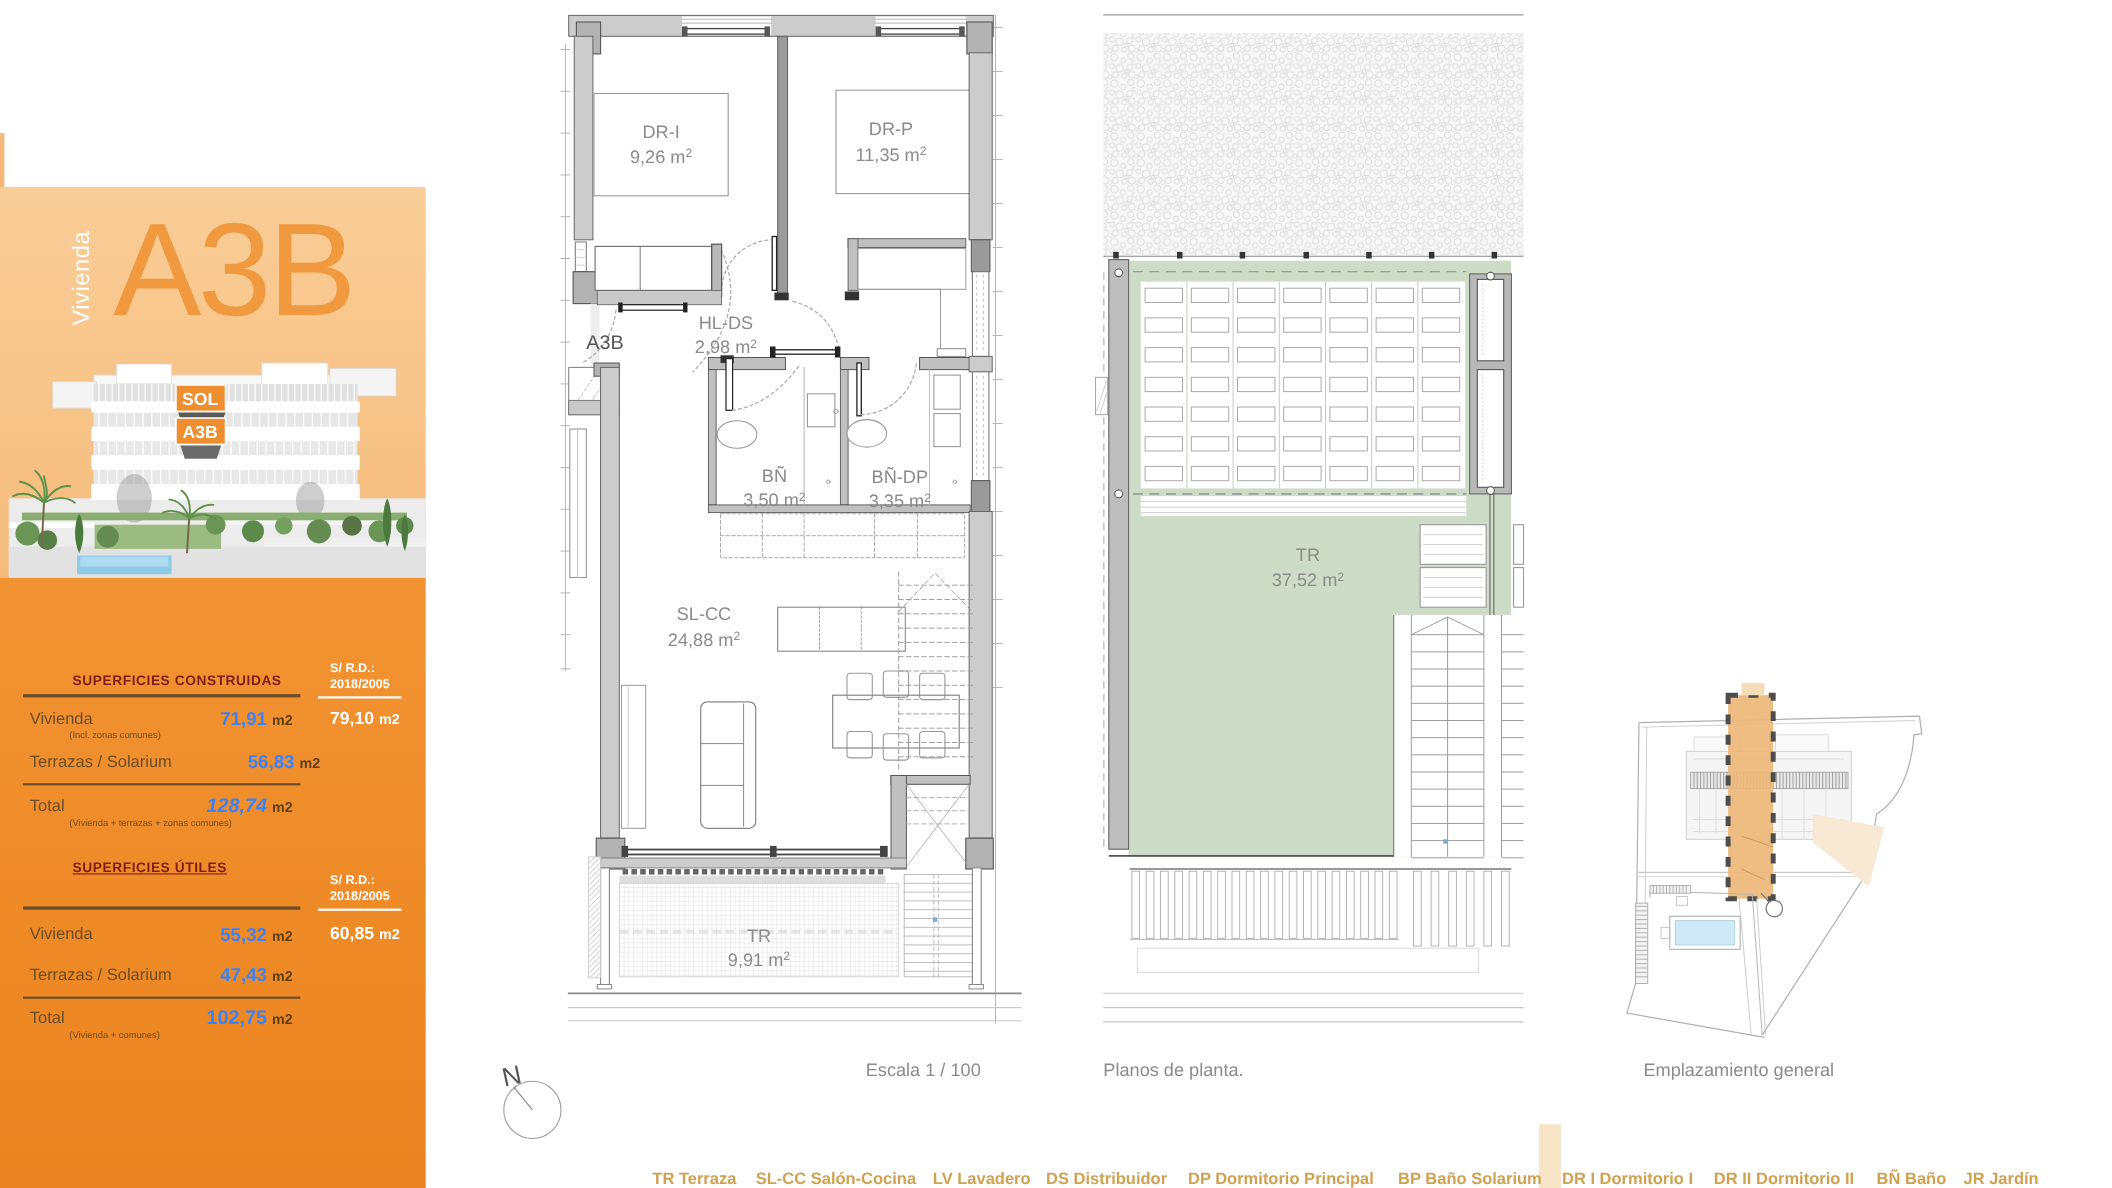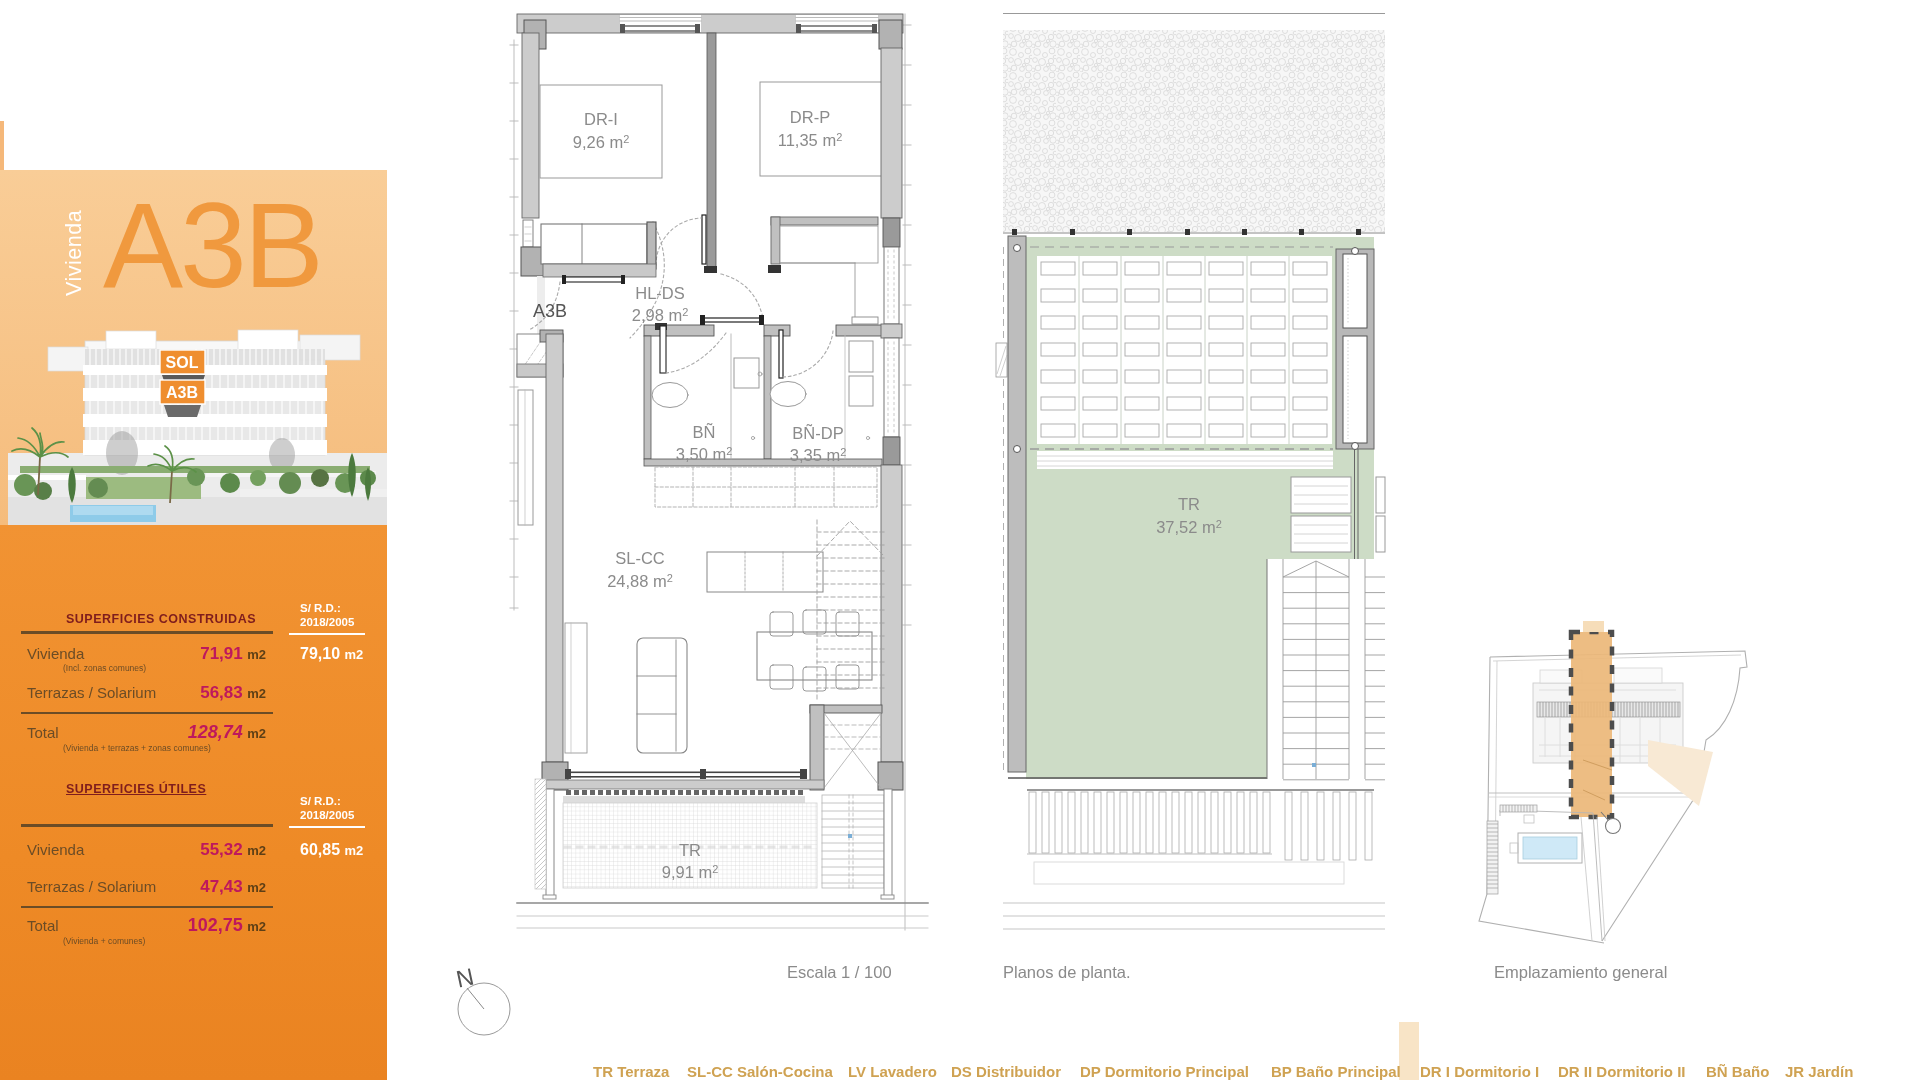--- a/index.html
+++ b/index.html
@@ -10,21 +10,21 @@
       background:linear-gradient(180deg,#f9cd97 0%,#f5bc7c 100%);}
   #panelOrange{left:0;top:525px;width:387px;height:555px;
       background:linear-gradient(180deg,#f19333 0%,#ee8a26 60%,#ea8321 100%);}
   #vivienda{left:62px;top:200px;width:30px;height:96px;color:#ffffff;
       font-size:21.5px;letter-spacing:0.5px;transform:rotate(180deg);
       writing-mode:vertical-rl;text-align:left;}
   #bigA3B{left:103px;top:176px;color:#f0993e;font-size:120px;letter-spacing:-3px;}
   .tblhead{color:#7f1d1d;font-weight:bold;font-size:12.5px;letter-spacing:0.5px;margin-left:39px;}
   .lbl{color:#6b4c26;font-size:15px;}
   .sub{color:#6b4c26;font-size:8.5px;padding-left:36px;}
-  .val{color:#be185d;font-weight:bold;font-size:17px;}
+  .val{color:#3b82f6;font-weight:bold;font-size:17px;}
   .valm{color:#5d3f16;font-weight:bold;font-size:13px;}
   .wval{color:#ffffff;font-weight:bold;font-size:16px;}
   .wvalm{color:#ffffff;font-weight:bold;font-size:13px;}
   .wsrd{color:#ffffff;font-weight:bold;font-size:11.5px;line-height:14px;}
   .hline{background:#6b4c26;height:2.5px;}
   .wline{background:#ffffff;height:2px;}
   #legend{left:593px;top:1063px;width:1327px;color:#cfa252;font-size:15px;
       font-weight:bold;white-space:nowrap;}
   #legend span{position:absolute;top:0;}
 </style>
@@ -658,21 +658,21 @@
 
   <div class="abs tblhead" style="left:27px;top:612px;">SUPERFICIES CONSTRUIDAS</div>
   <div class="abs hline" style="left:21px;top:631px;width:252px;"></div>
   <div class="abs wsrd" style="left:300px;top:601px;">S/ R.D.:<br>2018/2005</div>
   <div class="abs wline" style="left:289px;top:633px;width:76px;"></div>
   <div class="abs lbl" style="left:27px;top:645px;">Vivienda</div>
   <div class="abs sub" style="left:27px;top:663px;">(Incl. zonas comunes)</div>
   <div class="abs" style="left:150px;top:644px;width:116px;text-align:right;"><span class="val">71,91</span> <span class="valm">m2</span></div>
   <div class="abs" style="left:300px;top:645px;"><span class="wval">79,10</span>&nbsp;<span class="wvalm">m2</span></div>
   <div class="abs lbl" style="left:27px;top:684px;">Terrazas / Solarium</div>
-  <div class="abs" style="left:150px;top:683px;width:116px;text-align:right;"><span class="val">56,83</span> <span class="valm">m2</span></div>
+  <div class="abs" style="left:150px;top:683px;width:116px;text-align:right;padding-left:25px;"><span class="val">56,83</span> <span class="valm">m2</span></div>
   <div class="abs hline" style="left:21px;top:712px;width:252px;height:2px;"></div>
   <div class="abs lbl" style="left:27px;top:724px;">Total</div>
   <div class="abs sub" style="left:27px;top:743px;">(Vivienda + terrazas + zonas comunes)</div>
   <div class="abs" style="left:150px;top:722px;width:116px;text-align:right;"><span class="val" style="font-size:18px;font-style:italic;">128,74</span> <span class="valm">m2</span></div>
 
   <div class="abs tblhead" style="left:27px;top:782px;text-decoration:underline;">SUPERFICIES ÚTILES</div>
   <div class="abs hline" style="left:21px;top:824px;width:252px;"></div>
   <div class="abs wsrd" style="left:300px;top:794px;">S/ R.D.:<br>2018/2005</div>
   <div class="abs wline" style="left:289px;top:826px;width:76px;"></div>
   <div class="abs lbl" style="left:27px;top:841px;">Vivienda</div>
@@ -685,18 +685,18 @@
   <div class="abs sub" style="left:27px;top:936px;">(Vivienda + comunes)</div>
   <div class="abs" style="left:150px;top:915px;width:116px;text-align:right;"><span class="val" style="font-size:18px;margin-left:24px;">102,75</span> <span class="valm">m2</span></div>
 </div>
 
 <div id="legend" class="abs">
 <span style="left:0">TR Terraza</span>
     <span style="left:94px">SL-CC Salón-Cocina</span>
     <span style="left:255px">LV Lavadero</span>
     <span style="left:358px">DS Distribuidor</span>
     <span style="left:487px">DP Dormitorio Principal</span>
-    <span style="left:678px">BP Baño Principal</span>
+    <span style="left:678px">BP Baño Solarium</span>
     <span style="left:827px">DR I Dormitorio I</span>
     <span style="left:965px">DR II Dormitorio II</span>
     <span style="left:1113px">BÑ Baño</span>
     <span style="left:1192px">JR Jardín</span>
 </div>
 
 </body></html>

